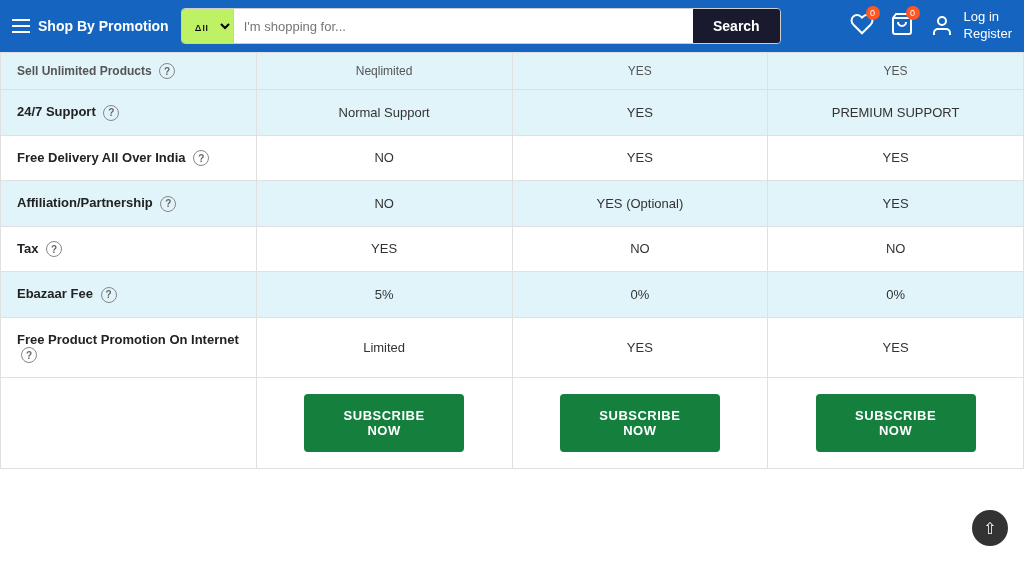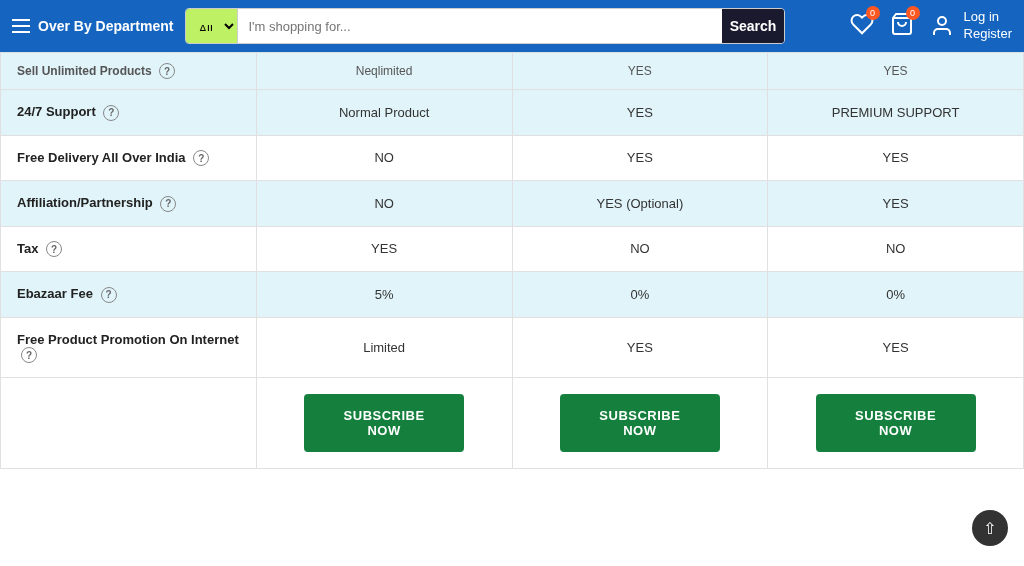--- a/index.html
+++ b/index.html
@@ -61,21 +61,21 @@
       flex: 1;
       border: none;
       padding: 0 10px;
       font-size: 13px;
       outline: none;
     }
     .search-btn {
       background: #1a1a2e;
       color: white;
       border: none;
-      padding: 0 8px;
+      padding: 0 20px;
       font-size: 14px;
       cursor: pointer;
       font-weight: 600;
     }
     .header-icons {
       display: flex;
       align-items: center;
       gap: 16px;
       margin-left: auto;
     }
@@ -219,21 +219,21 @@
 </head>
 <body>
 
 <header class="header">
   <div class="header-menu">
     <div class="hamburger">
       <span></span>
         <span></span>
         <span></span>
     </div>
-    <span class="header-dept">Over By Department</span>
+    <span class="header-dept">Shop By Promotion</span>
   </div>
 
   <div class="search-bar">
     <select class="search-select">
       <option>All</option>
     </select>
     <input class="search-input" type="text" placeholder="I'm shopping for..." style="">
     <button class="search-btn">Search</button>
   </div>
 
@@ -275,21 +275,21 @@
         </td>
         <td class="col-val">Neqlimited</td>
         <td class="col-val">YES</td>
         <td class="col-val">YES</td>
       </tr>
 
       <tr class="row-shaded">
         <td class="row-label">
           24/7 Support <span class="help-icon">?</span>
         </td>
-        <td class="col-val">Normal Product</td>
+        <td class="col-val">Normal Support</td>
         <td class="col-val">YES</td>
         <td class="col-val">PREMIUM SUPPORT</td>
       </tr>
 
       <tr class="row-white">
         <td class="row-label">
           Free Delivery All Over India <span class="help-icon">?</span>
         </td>
         <td class="col-val">NO</td>
         <td class="col-val">YES</td>

